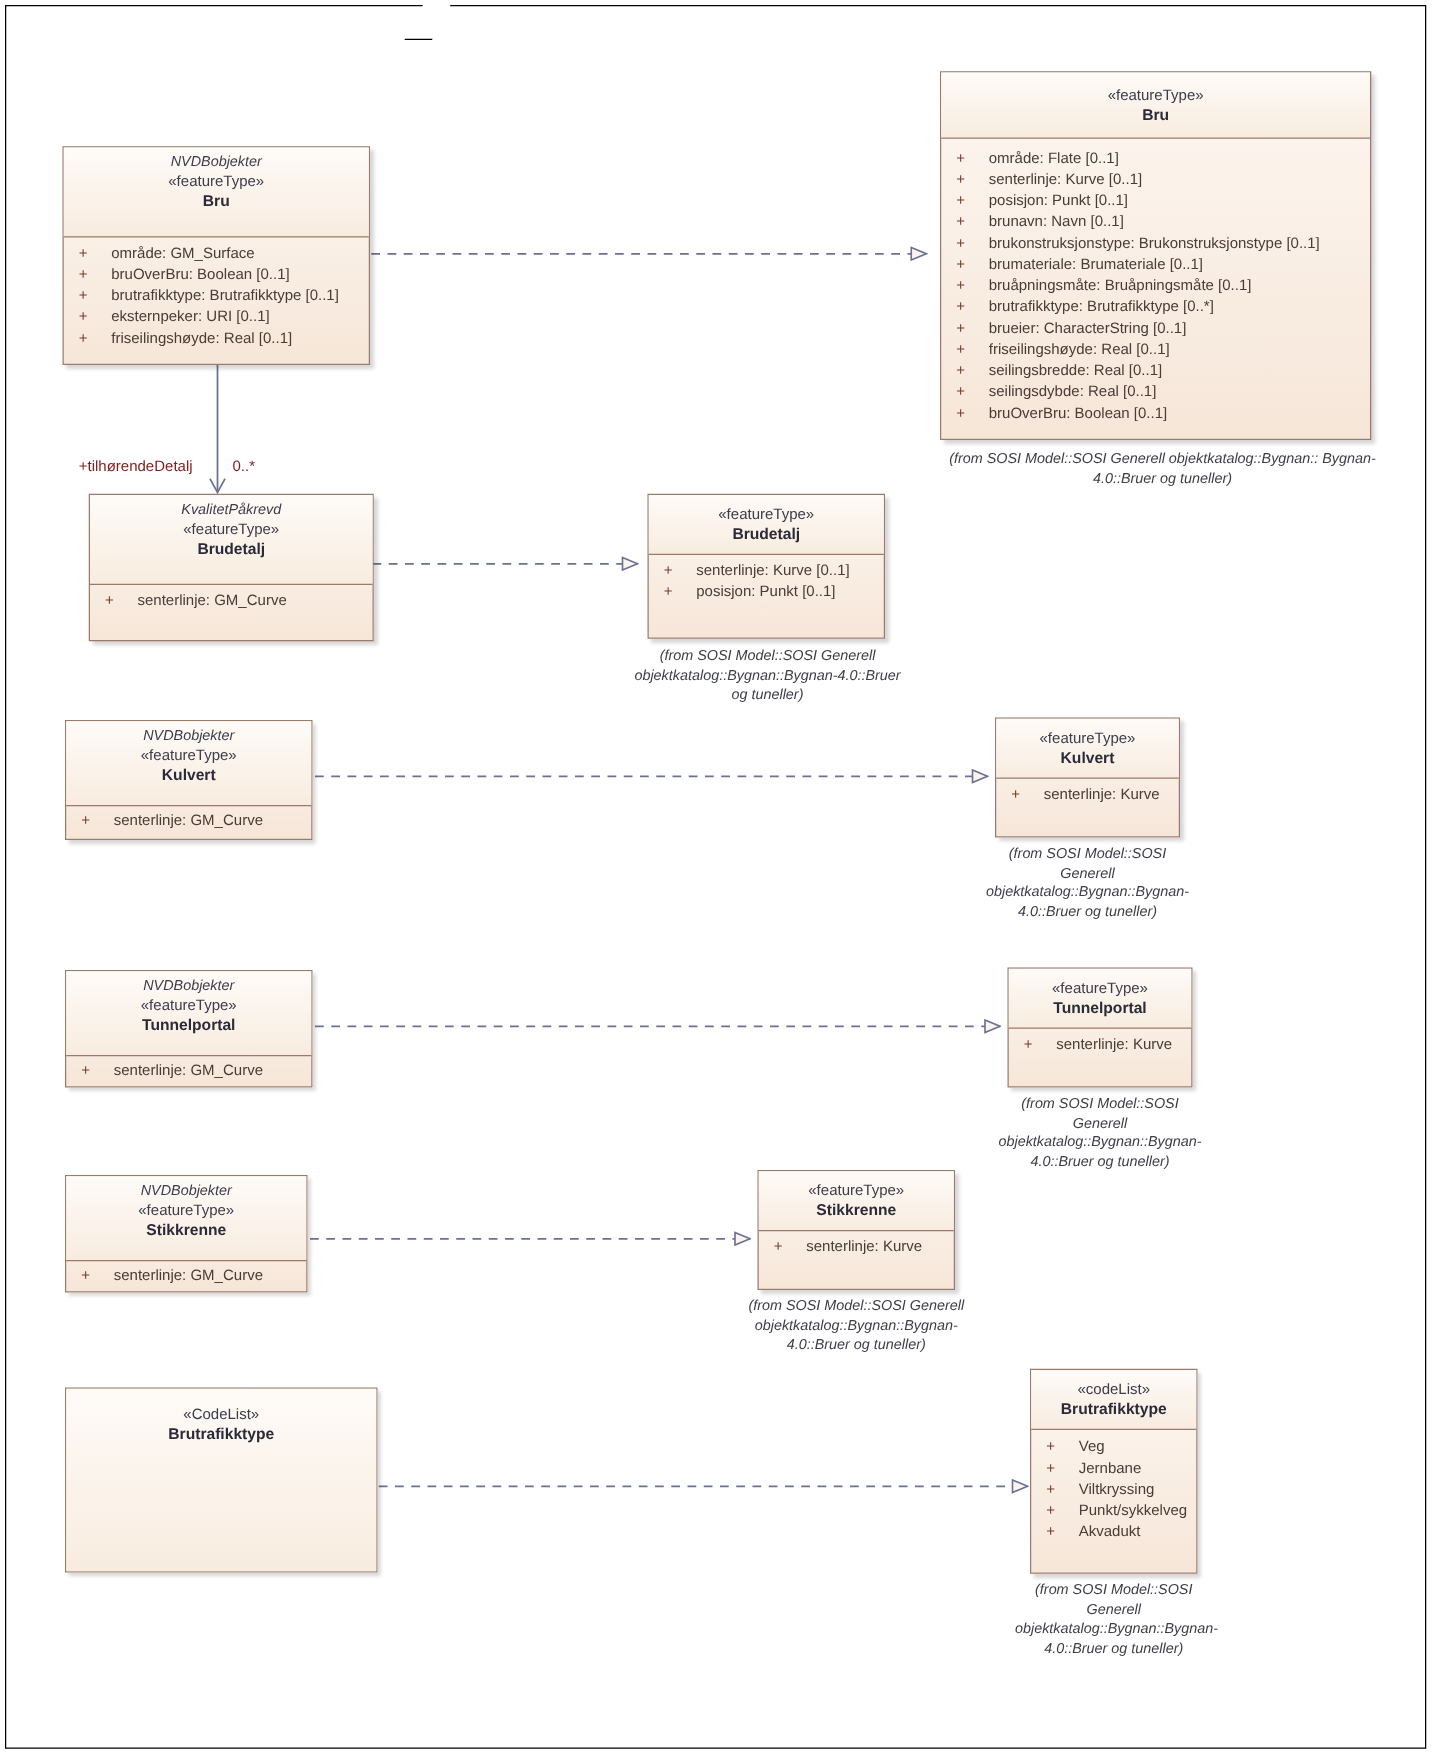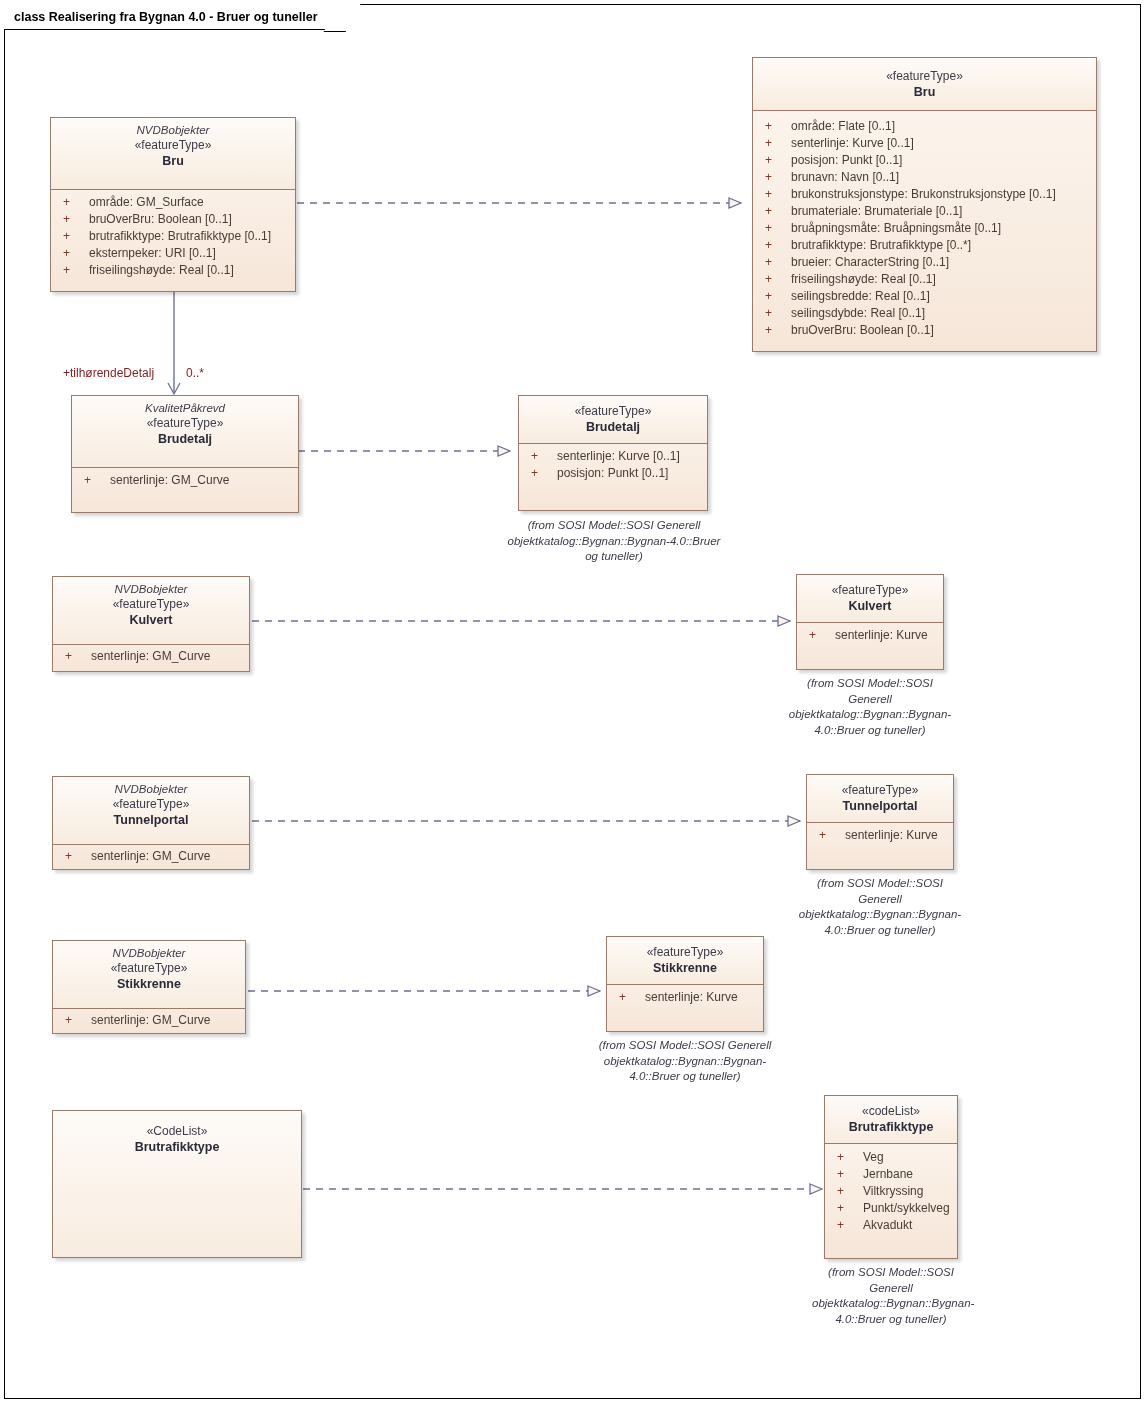--- a/index.html
+++ b/index.html
@@ -41,23 +41,20 @@
   svg.conn{position:absolute;left:0;top:0;width:1147px;height:1405px;pointer-events:none;}
 
   .assoc-label{position:absolute;font-size:12px;color:#7f1d1d;white-space:nowrap;}
 </style>
 </head>
 <body>
 
 <div id="canvas">
 
   <div id="frame"></div>
-  <div id="frame-tab">
-    <span class="t">class Realisering fra Bygnan 4.0 - Bruer og tuneller</span>
-  </div>
   <div id="frame-tab-slant" style="left: 330.578px; transform: skewX(-28deg);"></div>
 
   <svg class="conn">
     <defs>
       <marker id="hollowtri" markerWidth="14" markerHeight="12" refX="13" refY="6" orient="auto" markerUnits="userSpaceOnUse">
         <path d="M1,1 L13,6 L1,11 z" fill="#fdf3ec" stroke="#6b7193" stroke-width="1.3"></path>
       </marker>
       <marker id="openarrow" markerWidth="14" markerHeight="14" refX="11" refY="7" orient="auto" markerUnits="userSpaceOnUse">
         <path d="M1,1 L12,7 L1,13" fill="none" stroke="#6b7193" stroke-width="1.3"></path>
       </marker>
@@ -178,20 +175,22 @@
       <div class="attr">
           <span class="vis">+</span>
           <span class="txt">seilingsdybde: Real [0..1]</span>
         </div>
       <div class="attr">
           <span class="vis">+</span>
           <span class="txt">bruOverBru: Boolean [0..1]</span>
         </div>
     </div>
   </div>
+  <div class="caption" style="left:752px;top:360px;width:356px;">(from SOSI Model::SOSI Generell objektkatalog::Bygnan::
+Bygnan-4.0::Bruer og tuneller)</div>
 
   <div class="cls" style="left:71px;top:395px;width:228px;height:118px;">
     <div class="head sep" style="height:72px;">
       <span class="ctx">KvalitetPåkrevd</span>
       <span class="stereo">«featureType»</span>
       <span class="cname">Brudetalj</span>
     </div>
     <div class="attrs">
       <div class="attr">
           <span class="vis">+</span>

